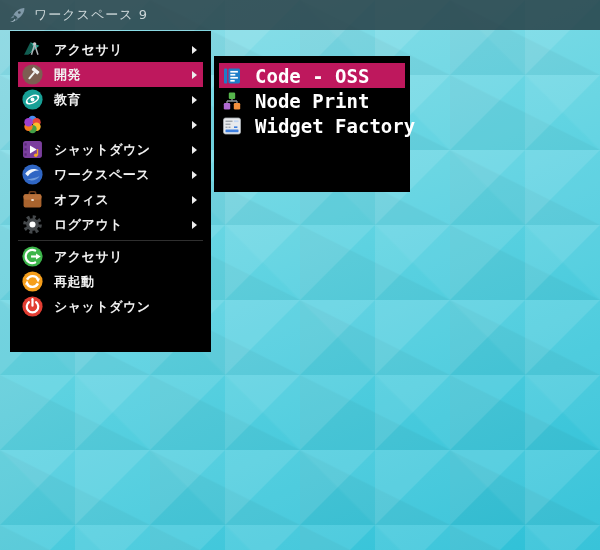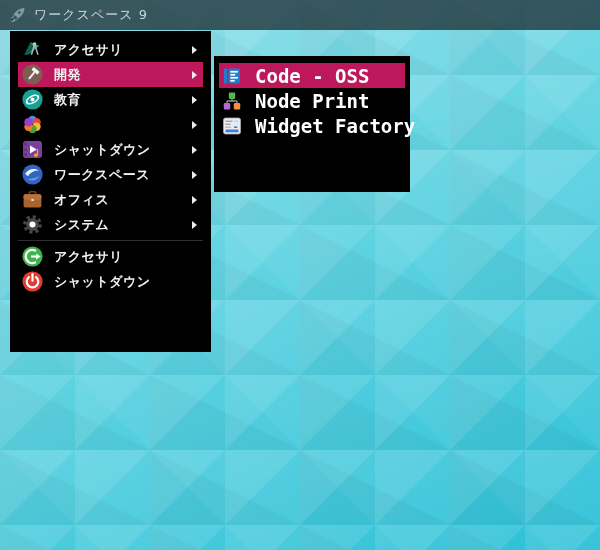--- a/index.html
+++ b/index.html
@@ -179,38 +179,50 @@
 
 
   <div class="mrow">
     <span class="icn">
       <svg viewBox="0 0 20 20">
         <circle cx="10" cy="10" r="7.2" fill="none" stroke="#45494c" stroke-width="3.4" stroke-dasharray="2.8 2.85"></circle>
         <circle cx="10" cy="10" r="6" fill="#45494c"></circle>
         <circle cx="10" cy="10" r="2.9" fill="#fff"></circle>
       </svg>
     </span>
-    <span class="lbl">システム</span>
+    <span class="lbl">ログアウト</span>
     <span class="arr"></span>
   </div>
 
   <div class="menu-sep"></div>
 
   <div class="mrow">
     <span class="icn">
       <svg viewBox="0 0 20 20">
         <circle cx="10" cy="10" r="9.6" fill="#3cb54a"></circle>
         <path d="M12.5 4.3 A6.3 6.3 0 1 0 12.5 15.7" fill="none" stroke="#fff" stroke-width="2.1" stroke-linecap="round"></path>
         <rect x="8.6" y="9" width="6" height="2" fill="#fff"></rect>
         <path d="M13.4 7.2 L17.8 10 L13.4 12.8 Z" fill="#fff"></path>
       </svg>
     </span>
     <span class="lbl">アクセサリ</span>
   </div>
 
+  <div class="mrow">
+    <span class="icn">
+      <svg viewBox="0 0 20 20">
+        <circle cx="10" cy="10" r="9.6" fill="#f59e1b"></circle>
+        <path d="M4.8 8.2 A6 6 0 0 1 15.2 7.6" fill="none" stroke="#fff" stroke-width="2.3"></path>
+        <path d="M13.3 7.2 L17.2 7.2 L15.3 11 Z" fill="#fff"></path>
+        <path d="M15.2 11.8 A6 6 0 0 1 4.8 12.4" fill="none" stroke="#fff" stroke-width="2.3"></path>
+        <path d="M2.8 12.8 L6.7 12.8 L4.8 9 Z" fill="#fff"></path>
+      </svg>
+    </span>
+    <span class="lbl">再起動</span>
+  </div>
 
   <div class="mrow">
     <span class="icn">
       <svg viewBox="0 0 20 20">
         <circle cx="10" cy="10" r="9.6" fill="#e23d32"></circle>
         <path d="M6.6 5.8 A5.5 5.5 0 1 0 13.4 5.8" fill="none" stroke="#fff" stroke-width="2.1" stroke-linecap="round"></path>
         <line x1="10" y1="3" x2="10" y2="9.2" stroke="#fff" stroke-width="2.1" stroke-linecap="round"></line>
       </svg>
     </span>
     <span class="lbl">シャットダウン</span>

